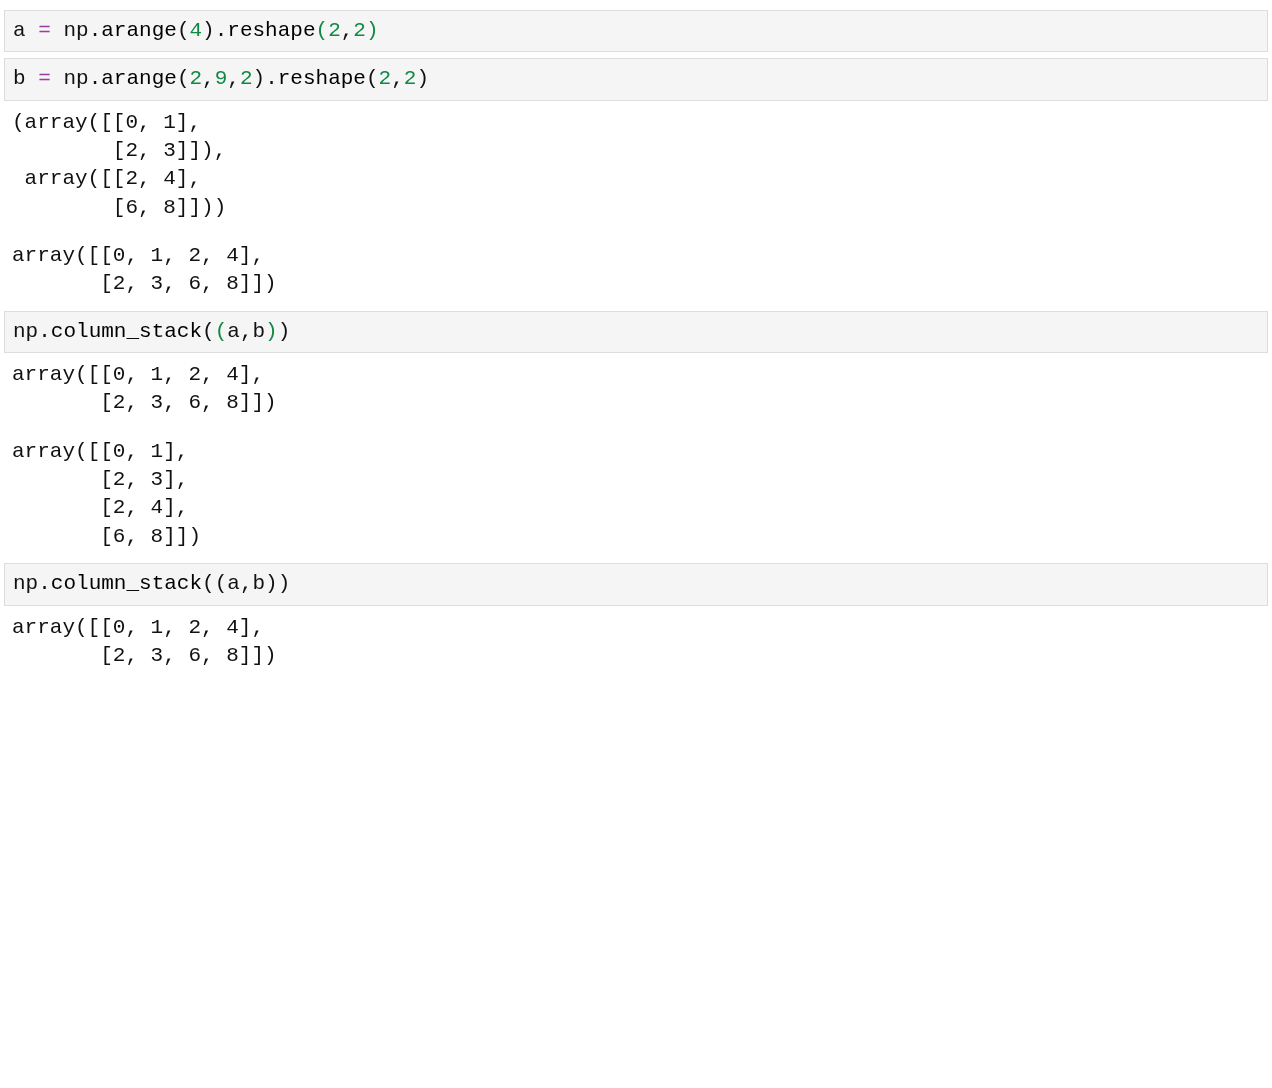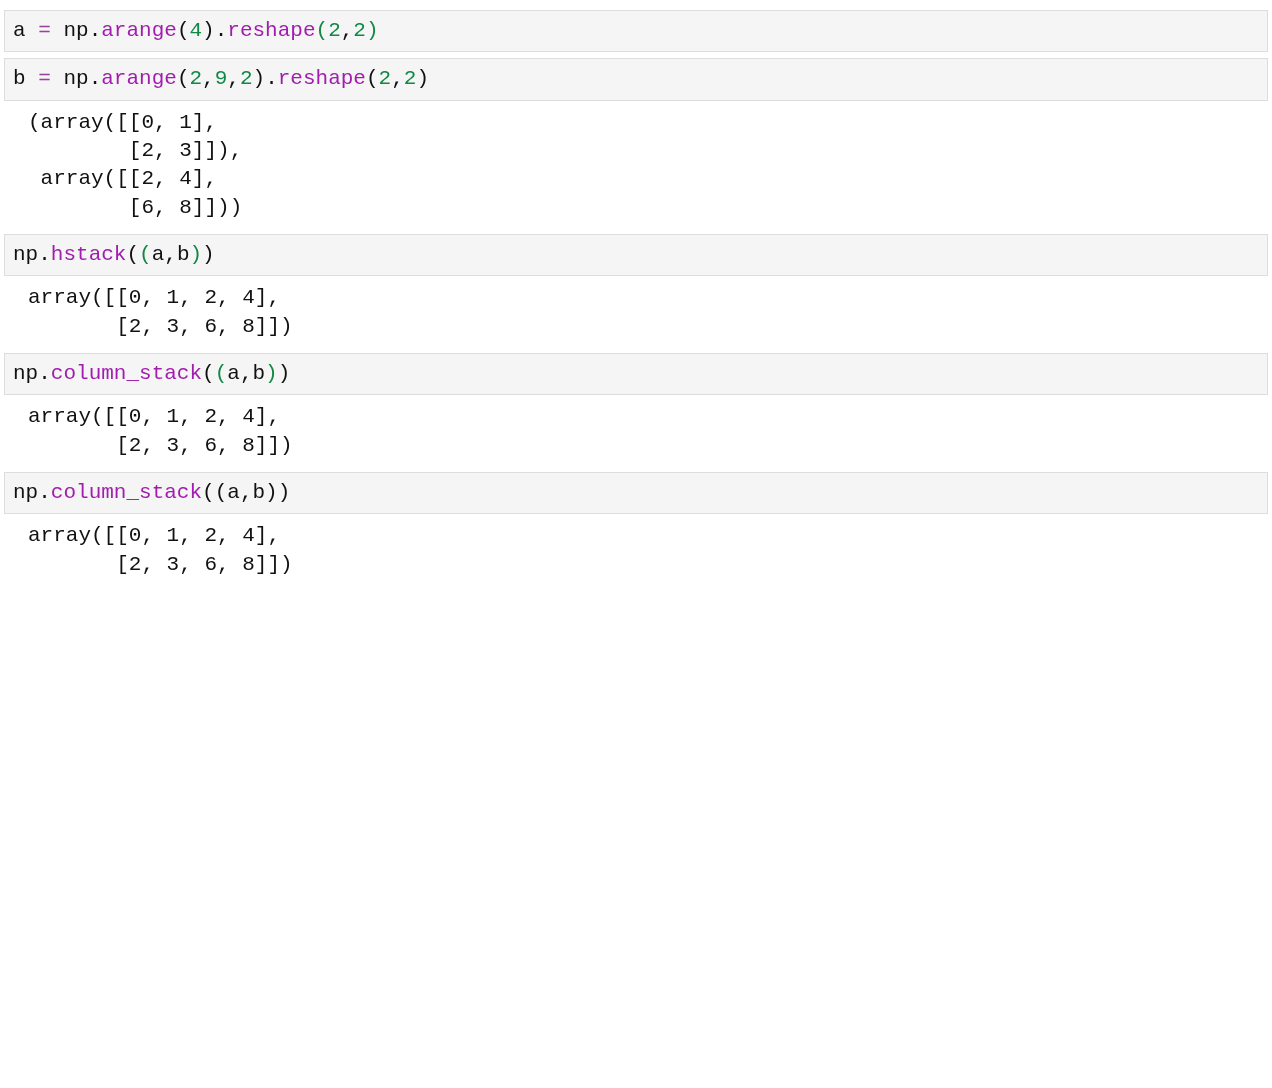--- a/index.html
+++ b/index.html
@@ -16,41 +16,44 @@
     background:#f5f5f5;
     border:1px solid #ddd;
     padding:6px 8px;
     white-space:pre;
     margin:6px 0 0 0;
   }
   .cell-out{
     background:#fff;
     padding:8px 8px 6px 8px;
     white-space:pre;
-    margin:0 0 6px 16px;
+    margin:0 0 6px 0;
   }
   
-  .fn{color:#a21caf;}      
+  .fn{color:#000000;}      
   .num{color:#118844;}     
   .kw{color:#9a3f9a;}      
   .par{color:#111;}        
   .pg{color:#118844;}      
 </style>
 </head>
 <body>
 
 <div id="root">
     <div class="cell-in"><span class="par">a </span><span class="kw">=</span><span class="par"> np</span><span class="par">.</span><span class="fn">arange</span><span class="par">(</span><span class="num">4</span><span class="par">)</span><span class="par">.</span><span class="fn">reshape</span><span class="pg">(</span><span class="num">2</span><span class="par">,</span><span class="num">2</span><span class="pg">)</span></div>
     <div class="cell-in"><span class="par">b </span><span class="kw">=</span><span class="par"> np</span><span class="par">.</span><span class="fn">arange</span><span class="par">(</span><span class="num">2</span><span class="par">,</span><span class="num">9</span><span class="par">,</span><span class="num">2</span><span class="par">)</span><span class="par">.</span><span class="fn">reshape</span><span class="par">(</span><span class="num">2</span><span class="par">,</span><span class="num">2</span><span class="par">)</span></div>
     <div class="cell-out">(array([[0, 1],
         [2, 3]]),
  array([[2, 4],
         [6, 8]]))</div>
-    <div class="cell-in"><span class="par">np</span><span class="par">.</span><span class="fn">hstack</span><span class="par">(</span><span class="pg">(</span><span class="par">a,b</span><span class="pg">)</span><span class="par">)</span></div>
     <div class="cell-out">array([[0, 1, 2, 4],
        [2, 3, 6, 8]])</div>
     <div class="cell-in"><span class="par">np</span><span class="par">.</span><span class="fn">column_stack</span><span class="par">(</span><span class="pg">(</span><span class="par">a,b</span><span class="pg">)</span><span class="par">)</span></div>
     <div class="cell-out">array([[0, 1, 2, 4],
        [2, 3, 6, 8]])</div>
+    <div class="cell-out">array([[0, 1],
+       [2, 3],
+       [2, 4],
+       [6, 8]])</div>
     <div class="cell-in"><span class="par">np</span><span class="par">.</span><span class="fn">column_stack</span><span class="par">(</span><span class="par">(a,b)</span><span class="par">)</span></div>
     <div class="cell-out">array([[0, 1, 2, 4],
        [2, 3, 6, 8]])</div>
   </div>
 
 </body></html>

